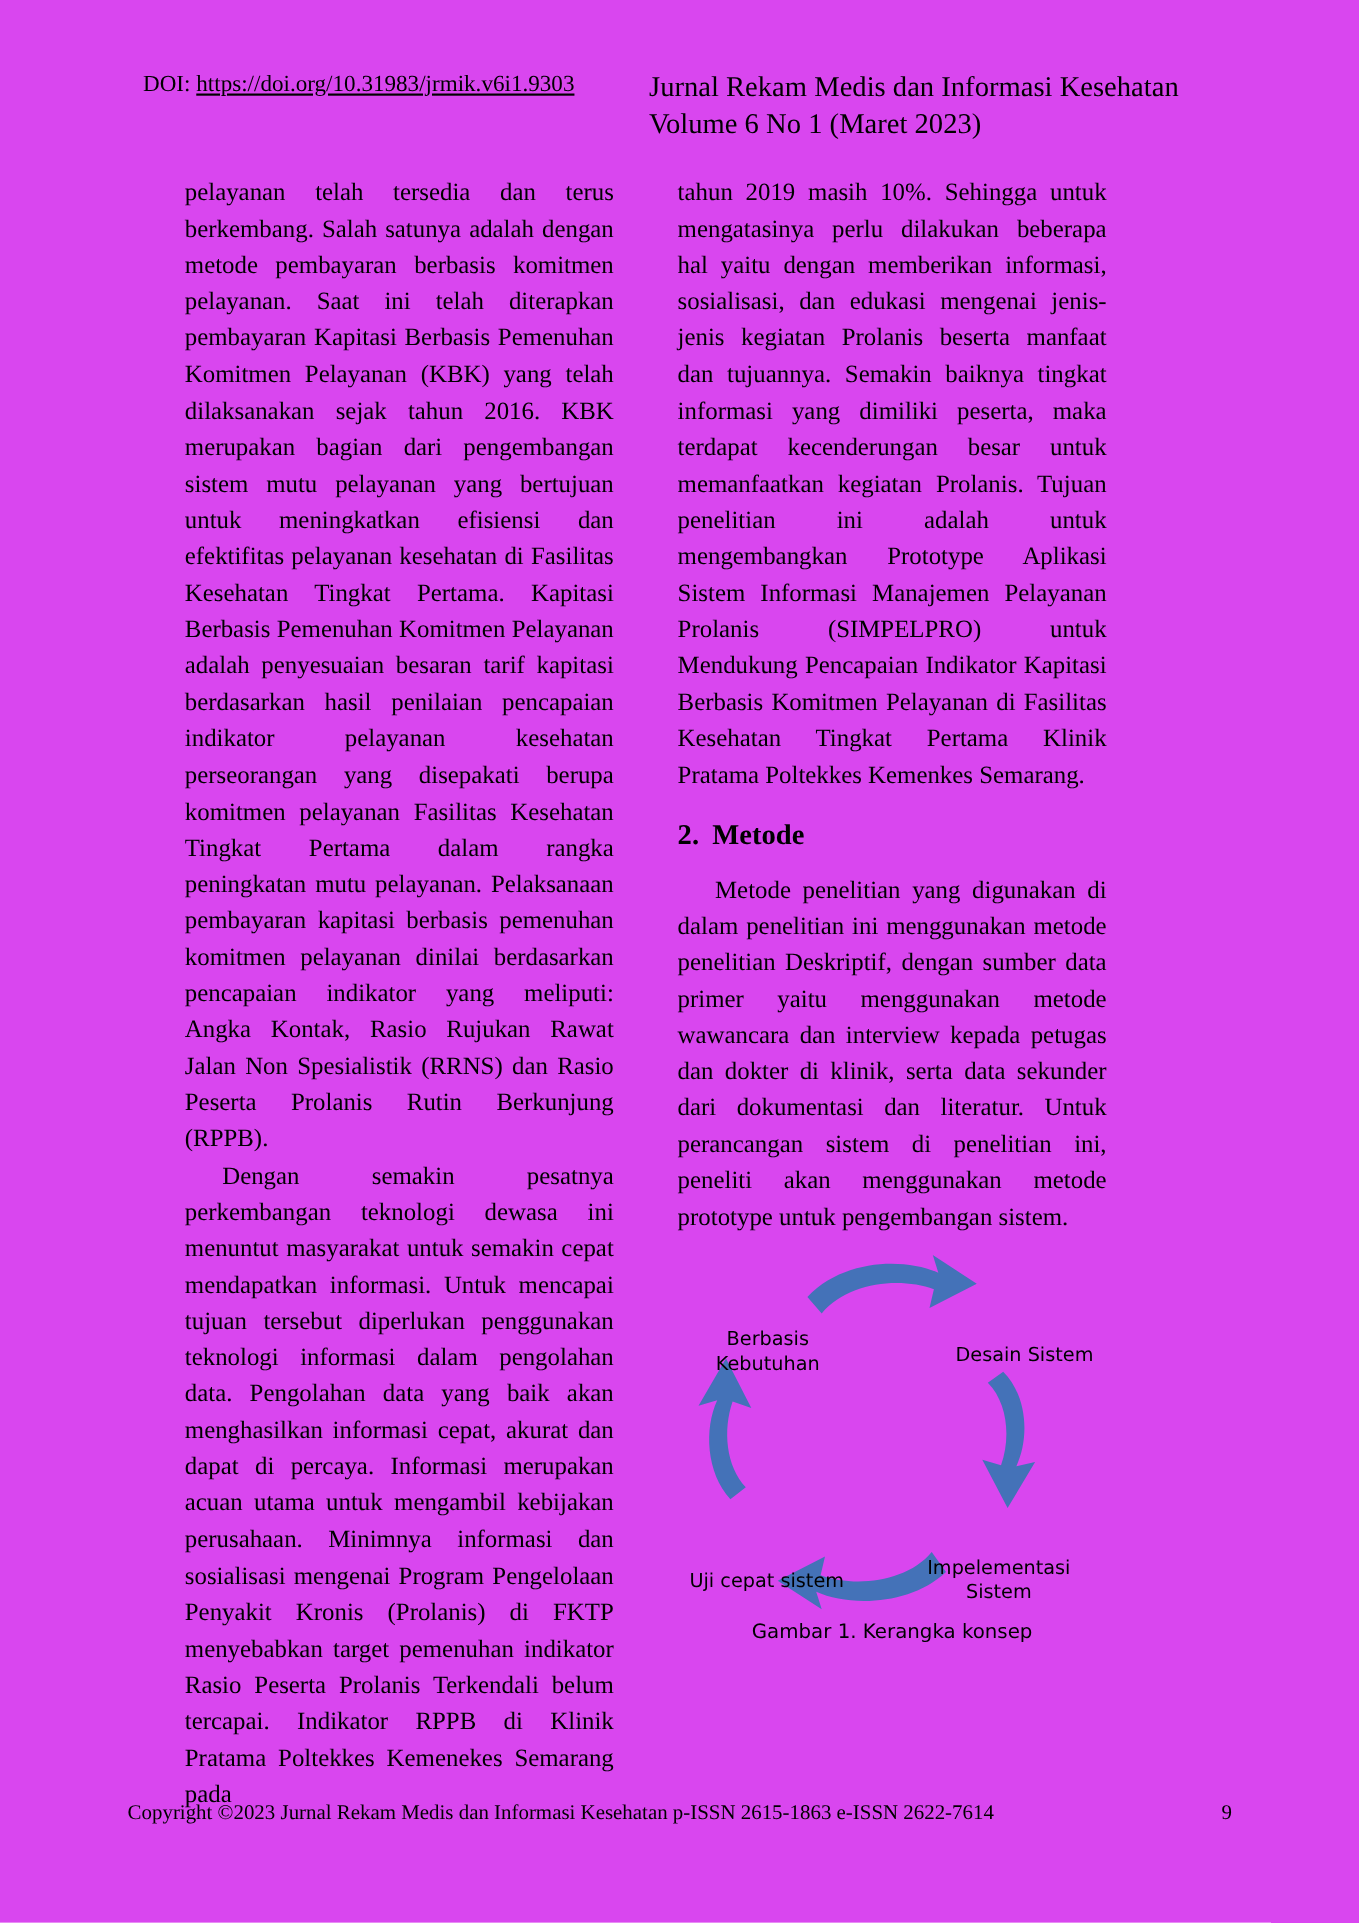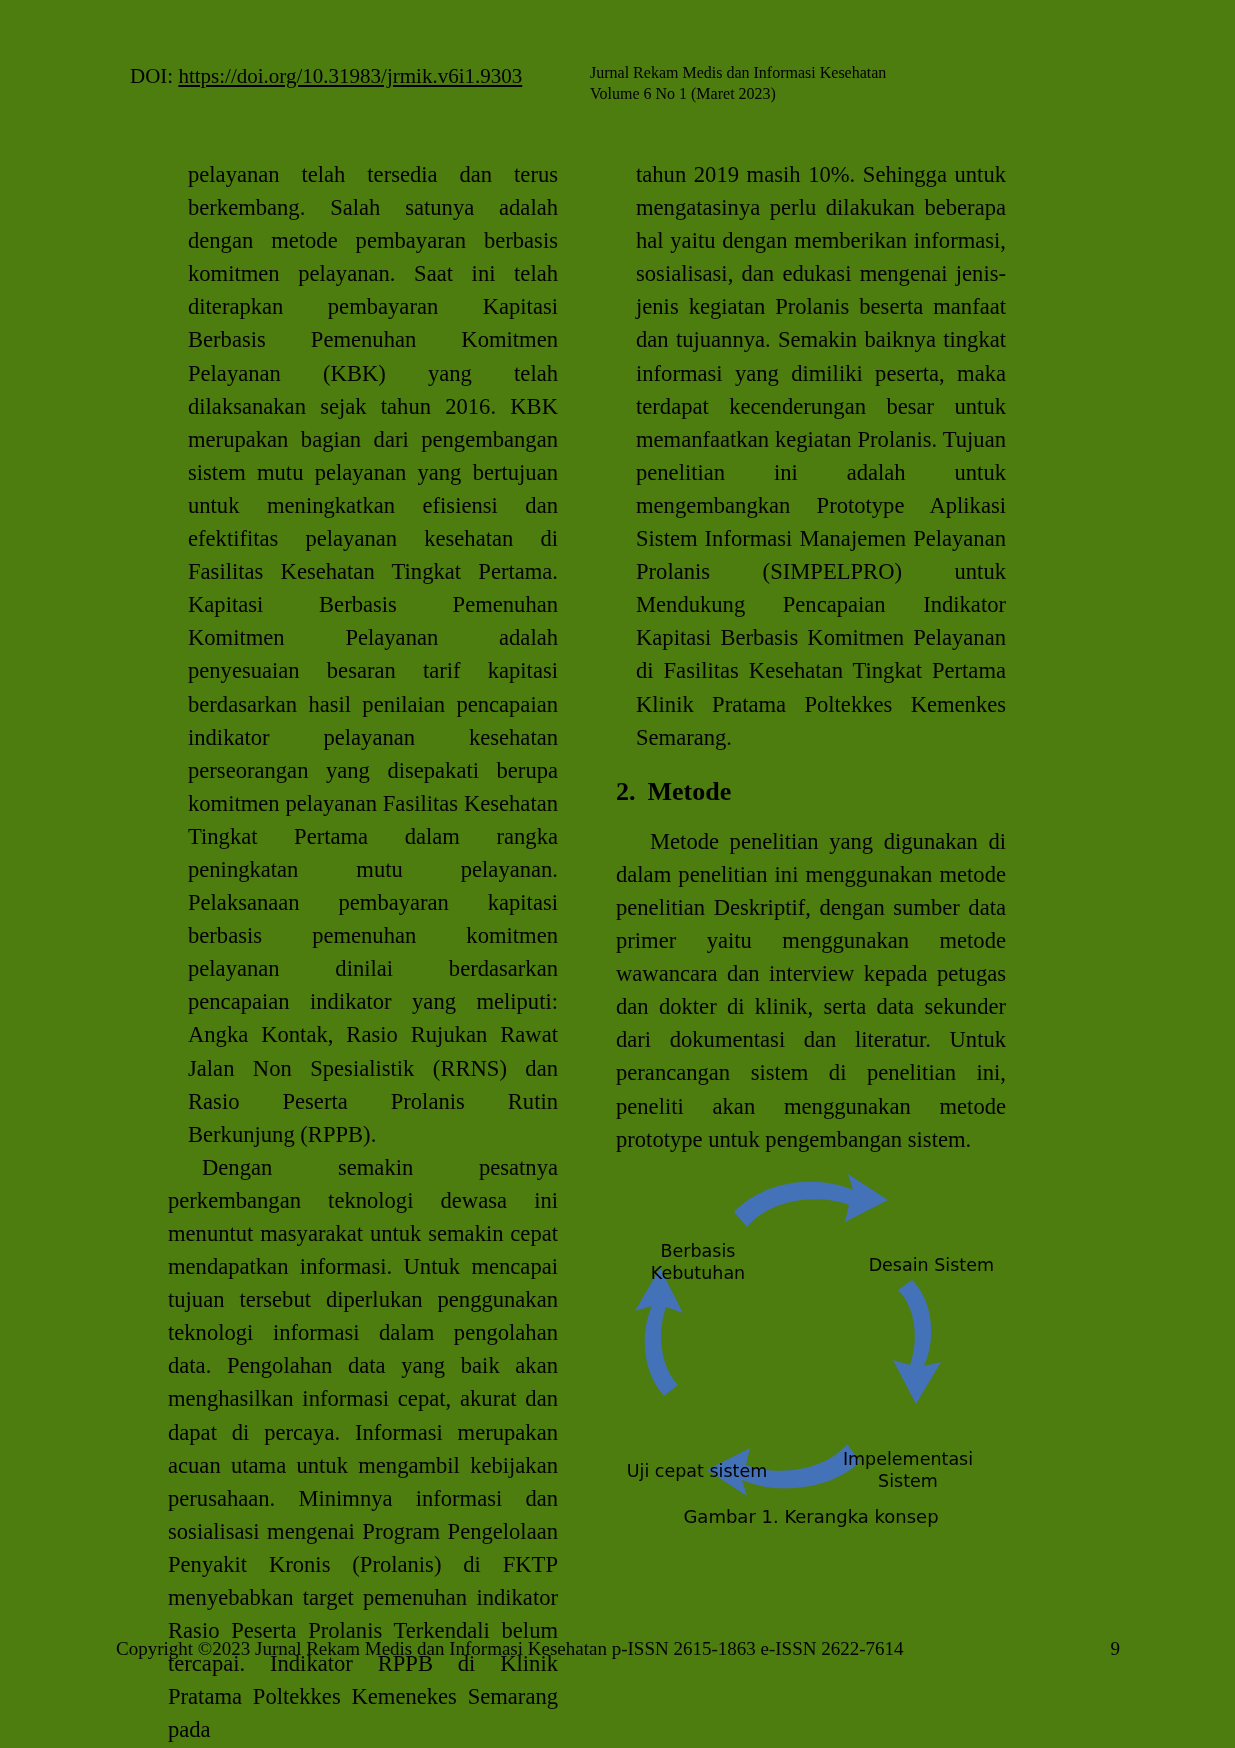--- a/index.html
+++ b/index.html
@@ -4,21 +4,21 @@
 <style>
   html, body {
     margin: 0;
     padding: 0;
     background: #ffffff;
   }
   .page {
     position: relative;
     width: 1235px;
     height: 1748px;
-    background: #4d7c0f;
+    background: #d946ef;
     font-family: "Liberation Serif", "DejaVu Serif", serif;
     color: #000000;
     overflow: hidden;
     box-sizing: border-box;
   }
 
   
   .header {
     position: absolute;
     top: 62px;
@@ -31,21 +31,21 @@
     width: 460px;
     font-size: 21px;
     line-height: 1.35;
     white-space: nowrap;
   }
   .header-doi .doi-link {
     text-decoration: underline;
   }
   .header-journal {
     flex: 1;
-    font-size: 16px;
+    font-size: 26px;
     line-height: 1.32;
   }
   .header-journal div { white-space: nowrap; }
 
   
   .columns {
     position: absolute;
     top: 158px;
     left: 168px;
     width: 900px;
@@ -58,21 +58,21 @@
     line-height: 1.465;
     text-align: justify;
     text-justify: inter-word;
     hyphens: none;
   }
   .col p {
     margin: 0;
     text-align: justify;
   }
   .col p.indent { text-indent: 34px; }
-  .col p.noindent { text-indent: 0; margin-left: 20px; }
+  .col p.noindent { text-indent: 0; }
 
   .section-heading {
     font-weight: bold;
     font-size: 26px;
     margin: 19px 0 14px 0;
     text-align: left;
   }
   .section-heading .num { margin-right: 12px; }
 
   

